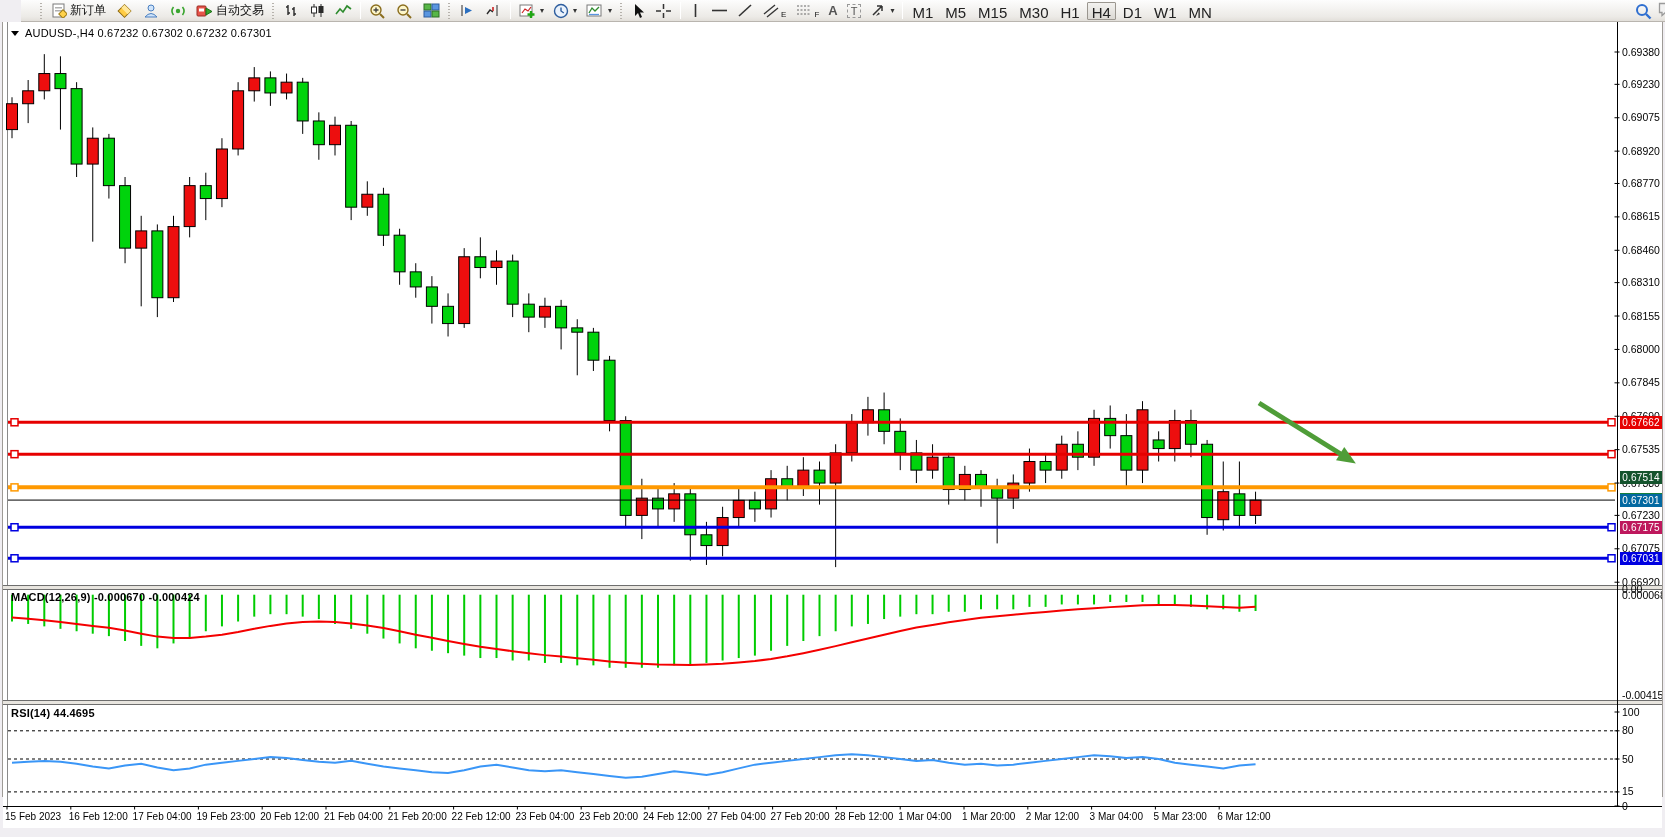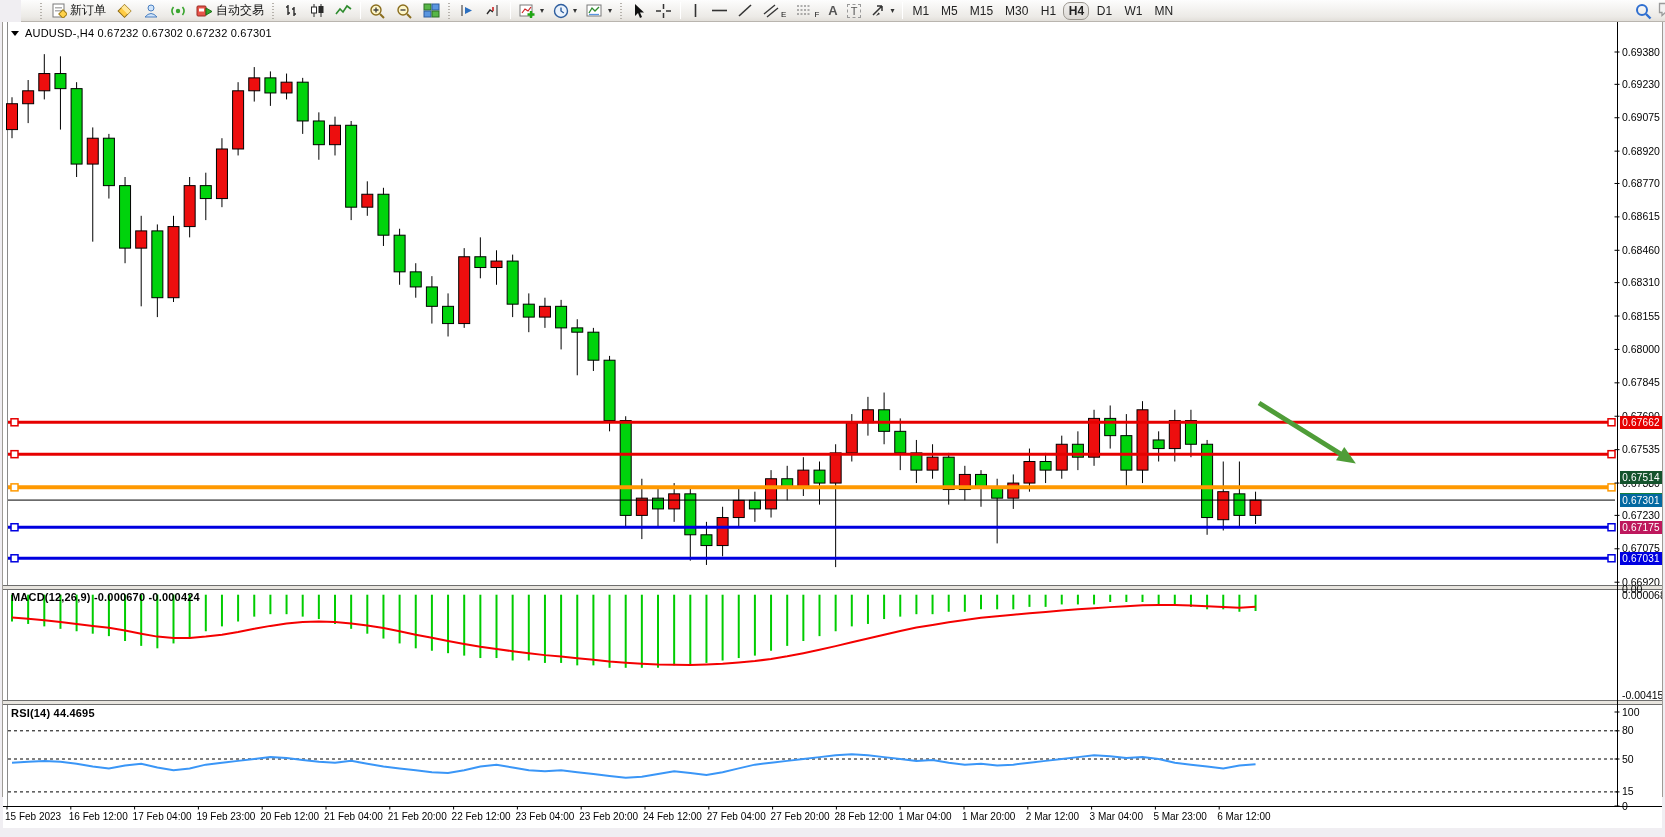--- a/index.html
+++ b/index.html
@@ -15,23 +15,23 @@
   }
   .grip { width:5px; height:16px; margin:0 2px;
     background-image:repeating-linear-gradient(to bottom,#b6b2ac 0 1px,transparent 1px 3px);
     background-size:2px 100%; background-repeat:repeat-y; background-position:1px 0; }
   .sep { width:1px; height:17px; background:#bdb9b3; border-right:1px solid #fff; margin:0 3px; }
   .tbtn { display:flex; align-items:center; gap:3px; height:20px; padding:1px 3px;
     background:transparent; border:1px solid transparent; font-size:12px; color:#111;
     font-family:"Liberation Sans",sans-serif; cursor:default; }
   .tbtn svg { display:block; }
   .caret { font-size:8px; color:#333; margin-left:1px; }
-  .tf { height:18px; min-width:26px; padding:1px 4px; font-size:12px; color:#222;
+  .tf { height:18px; min-width:26px; padding:1px 4px; font-size:15px; color:#222;
     background:transparent; border:1px solid transparent; font-family:"Liberation Sans",sans-serif; }
-  .tf.active { background:linear-gradient(#f2f1ef,#dcd9d4); border:1px solid #9a968f; border-radius:7px;font-weight:bold; }
+  .tf.active { background:linear-gradient(#f2f1ef,#dcd9d4); border:1px solid #9a968f; border-radius:1px; }
   .toolbar-right { position:absolute; right:4px; top:0; height:22px; display:flex; align-items:center; gap:6px; }
   .badge { position:absolute; right:-6px; top:-4px; background:#e03123; color:#fff; font-size:9px;
     min-width:13px; height:13px; border-radius:7px; text-align:center; line-height:13px; padding:0 2px; }
 
   
   .chart-window {
     position:absolute; left:2px; top:22px; width:1661px; height:775px;
     background:#fff; border:1px solid #9e9b96; border-top:none;
   }
   .chart-title {

